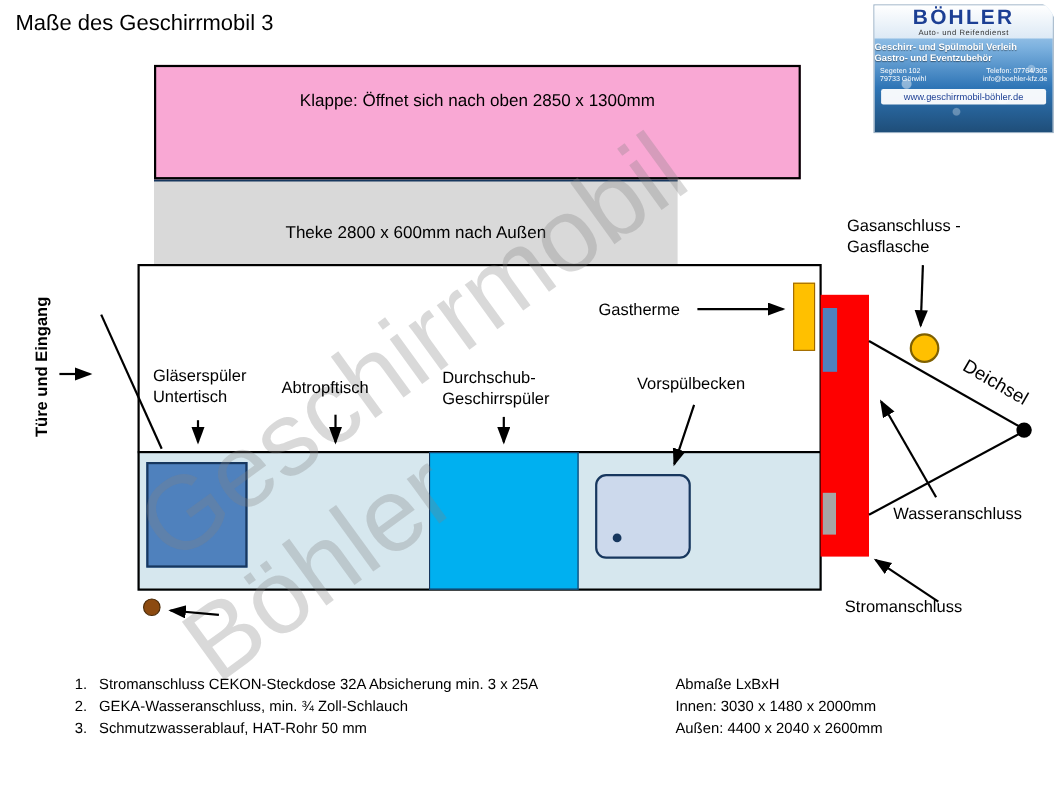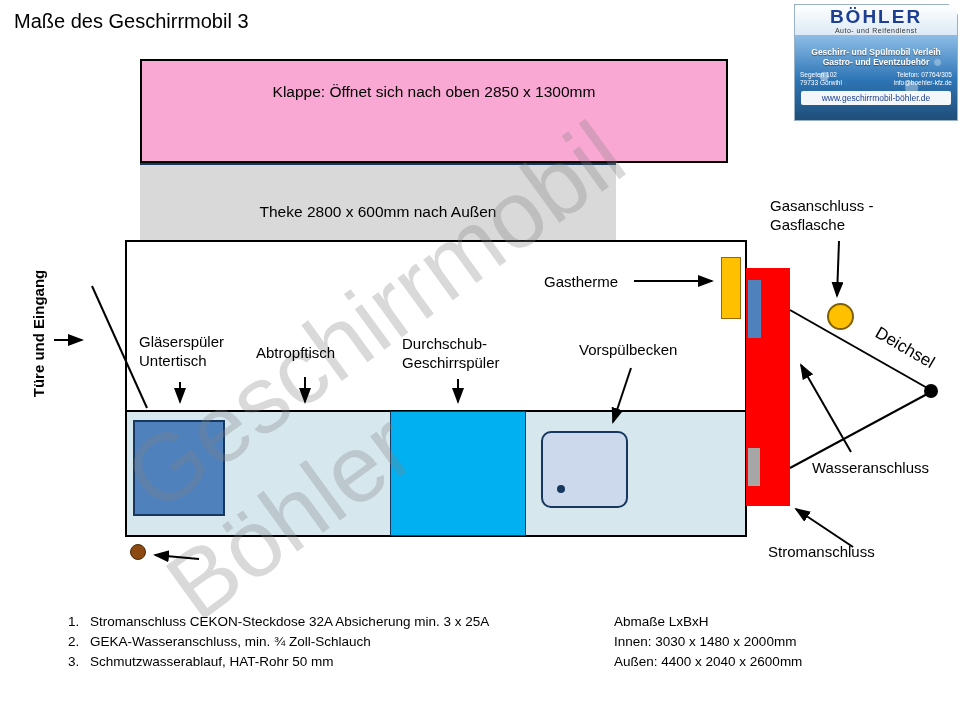--- a/index.html
+++ b/index.html
@@ -15,21 +15,21 @@
           border:1px solid #9ab0c4;
           background:
             radial-gradient(circle at 18% 62%, rgba(255,255,255,.45) 0 4px, transparent 5px),
             radial-gradient(circle at 72% 72%, rgba(255,255,255,.35) 0 6px, transparent 7px),
             radial-gradient(circle at 46% 84%, rgba(255,255,255,.3) 0 3px, transparent 4px),
             radial-gradient(circle at 88% 50%, rgba(255,255,255,.3) 0 3px, transparent 4px),
             linear-gradient(180deg,#cfe3f5 0%,#7fb3e0 32%,#2e75b6 65%,#1f4e79 100%); }
   .logo-top { background:linear-gradient(#ffffff,#dce9f5); text-align:center; padding:2px 0 1px; }
   .logo-brand { color:#1c3f94; font-weight:bold; font-size:19px; letter-spacing:2px; line-height:20px; }
   .logo-sub { font-size:7px; color:#333; letter-spacing:.5px; }
-  .logo-mid { margin-top:12px; text-align:center; color:#fff; font-weight:bold; font-size:8.5px; line-height:10px; text-shadow:0 1px 1px rgba(0,0,0,.45); }
+  .logo-mid { margin-top:2px; text-align:left; color:#fff; font-weight:bold; font-size:8.5px; line-height:10px; text-shadow:0 1px 1px rgba(0,0,0,.45); }
   .logo-contact { display:flex; justify-content:space-between; padding:0 5px; margin-top:4px; color:#fff; font-size:6.5px; line-height:8px; }
   .lc-right { text-align:right; }
   .logo-web { margin:4px 6px 0; background:rgba(255,255,255,.95); color:#1c3f94; font-weight:normal; font-size:8.5px; text-align:center; padding:2px 0; border-radius:2px; }
 
   
   .shape { position:absolute; }
   #klappe { left:140px; top:59px; width:588px; height:104px; border:2px solid #000; background:#f9a8d4; z-index:2;
             display:flex; justify-content:center; align-items:flex-start; padding-top:22px; font-size:15.5px; }
   #theke  { left:140px; top:163px; width:476px; height:77px; background:var(--c-gray,#d9d9d9);
             border-top:2px solid var(--c-navy,#17375e); z-index:1;

